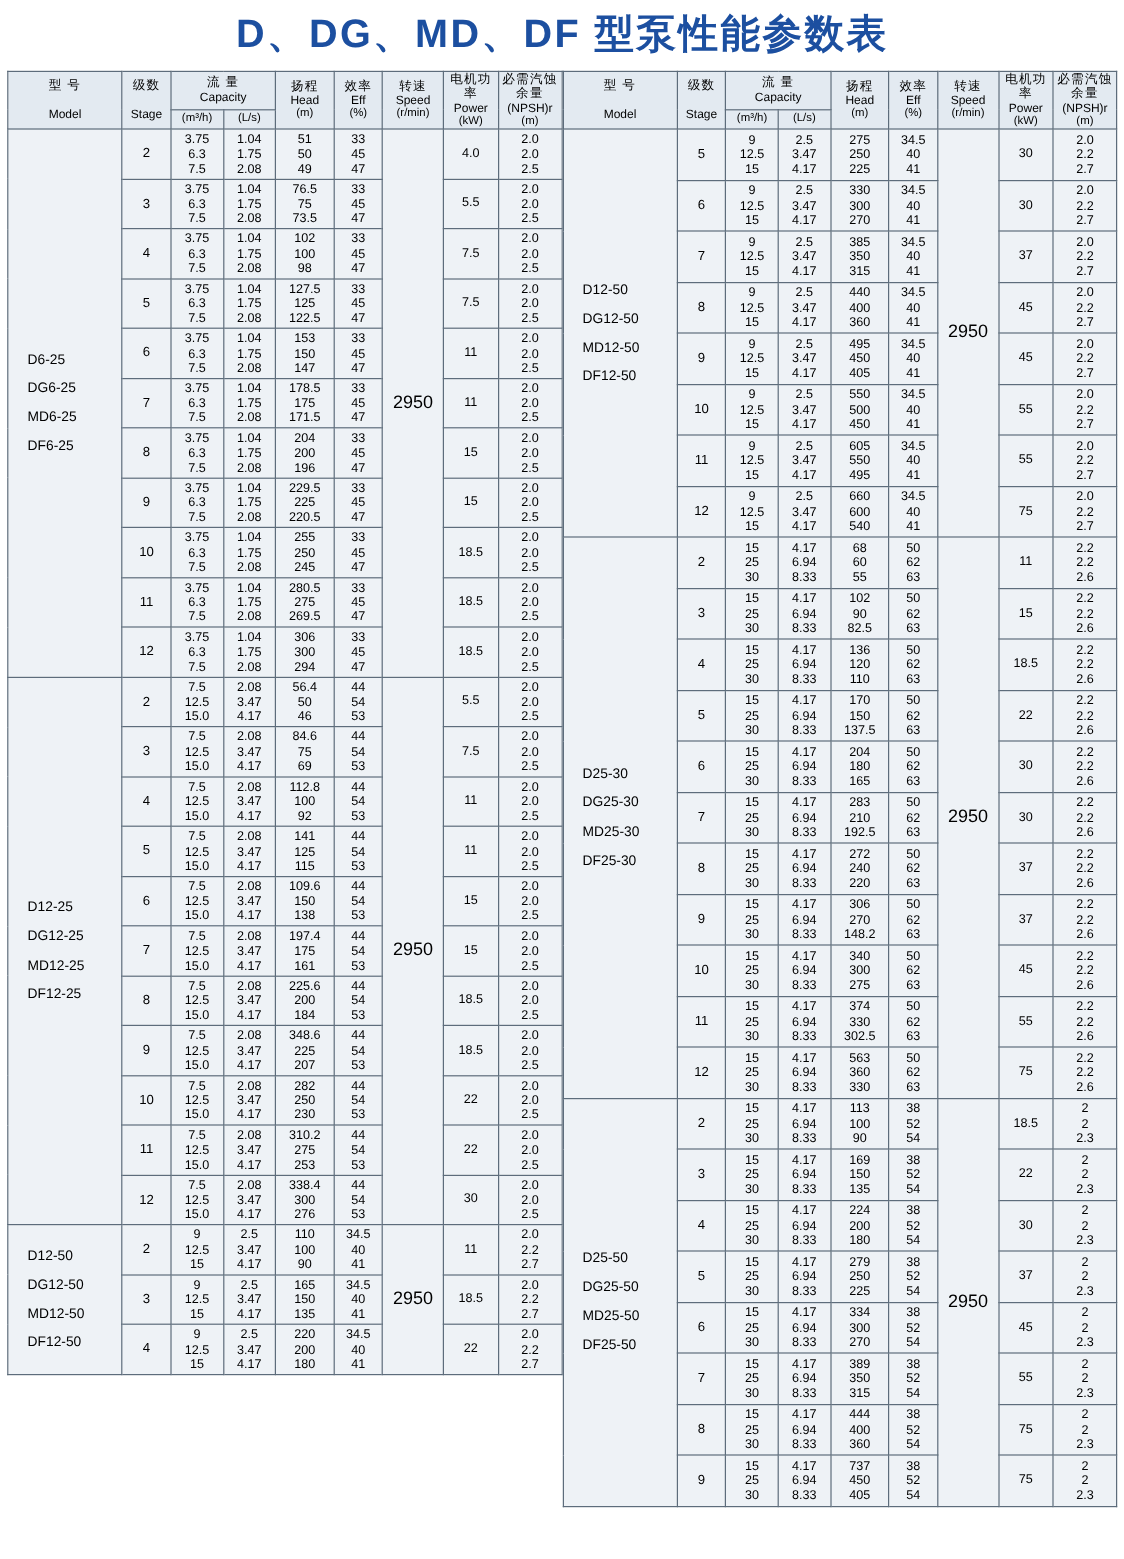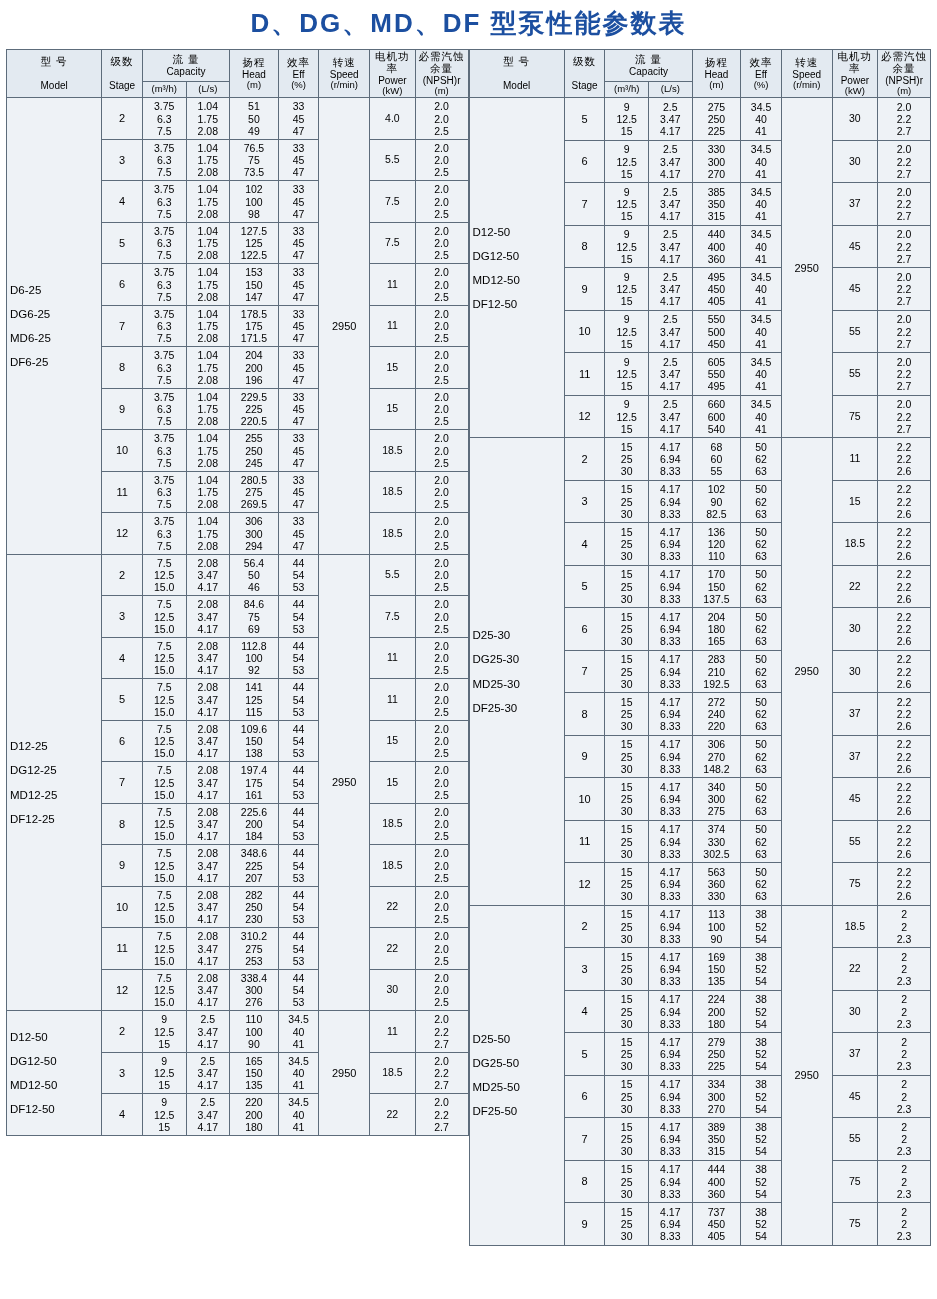--- a/index.html
+++ b/index.html
@@ -11,21 +11,21 @@
     width: 937px;
     height: 1299px;
     font-family: "Liberation Sans", sans-serif;
     color: #000;
     position: relative;
     overflow: hidden;
   }
   #title {
     text-align: center;
     color: #1c4fa0;
-    font-size: 26px;
+    font-size: 33px;
     font-weight: bold;
     letter-spacing: 2px;
     padding: 6px 0 8px 0;
   }
   .cols {
     display: flex;
     gap: 0;
     padding: 0 6px;
     box-sizing: border-box;
     width: 937px;
@@ -53,31 +53,31 @@
     background: #e3eaf1;
     padding: 1px 0;
   }
   .hdr-cn { font-size: 10.5px; letter-spacing: 1px; }
   .hdr-en { font-size: 10px; }
   .hdr-sub { font-size: 9.5px; }
   .model-cell {
     font-size: 11.5px;
     line-height: 2.1;
     text-align: left;
-    padding-left: 3px;
+    padding-left: 16px;
   }
   .model-cell div { white-space: nowrap; }
   .multi {
     line-height: 1.15;
     padding: 1px 0;
     font-size: 10.5px;
   }
   .stage-cell { font-size: 11px; }
   .num { font-size: 10.5px; }
-  .rpm { font-size: 11px; }
+  .rpm { font-size: 15px; }
   
   .w-model { width: 94px; }
   .w-stage { width: 40px; }
   .w-cap1 { width: 43px; }
   .w-cap2 { width: 43px; }
   .w-head { width: 48px; }
   .w-eff { width: 40px; }
   .w-speed { width: 50px; }
   .w-power { width: 45px; }
   .w-npsh { width: 52px; }

